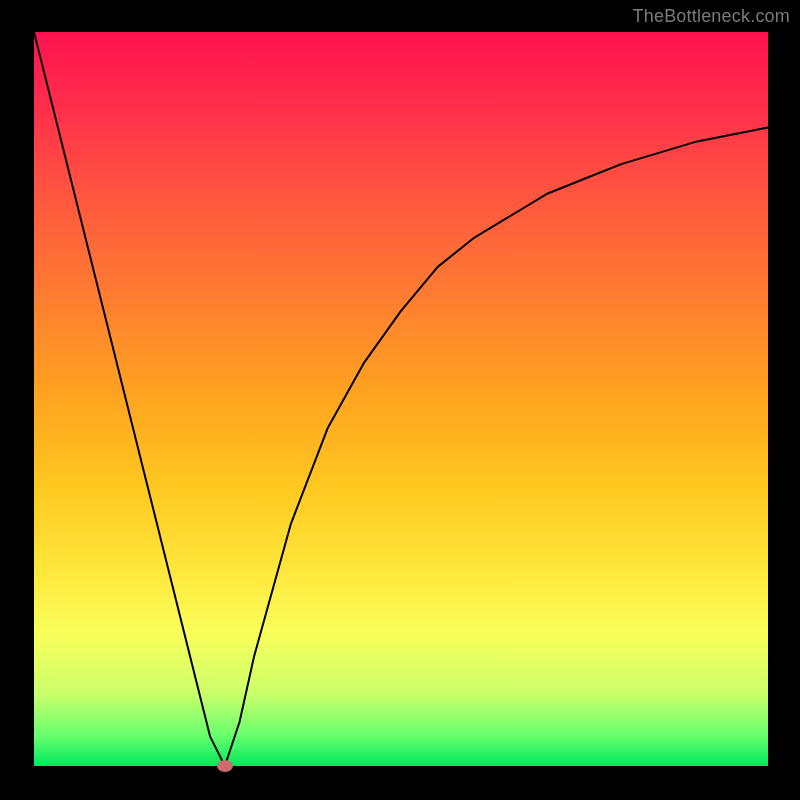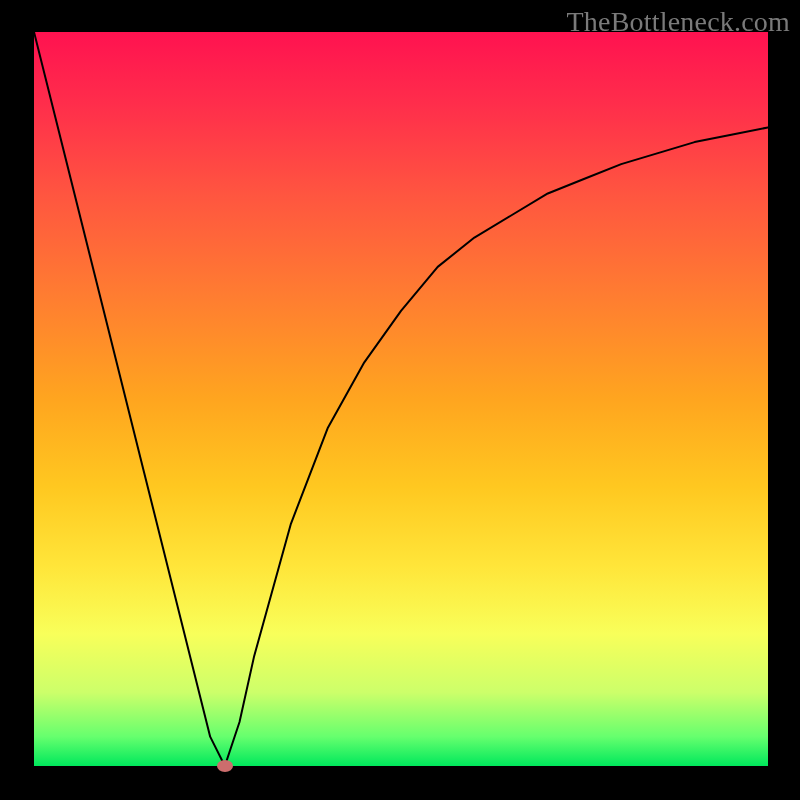--- a/index.html
+++ b/index.html
@@ -36,22 +36,22 @@
       #f8ff5a 82%,
       #ccff6a 90%,
       #66ff6e 96%,
       #00e85c 100%
     );
   }
   .watermark {
     position: absolute;
     top: 6px;
     right: 10px;
-    font-family: Liberation Serif, serif;
-    font-size: 28px;
+    font-family: Liberation Sans, sans-serif;
+    font-size: 18px;
     color: #7a7a7a;
     letter-spacing: 0.2px;
     user-select: none;
   }
   svg.curve {
     position: absolute;
     left: 0;
     top: 0;
     width: 734px;
     height: 734px;

